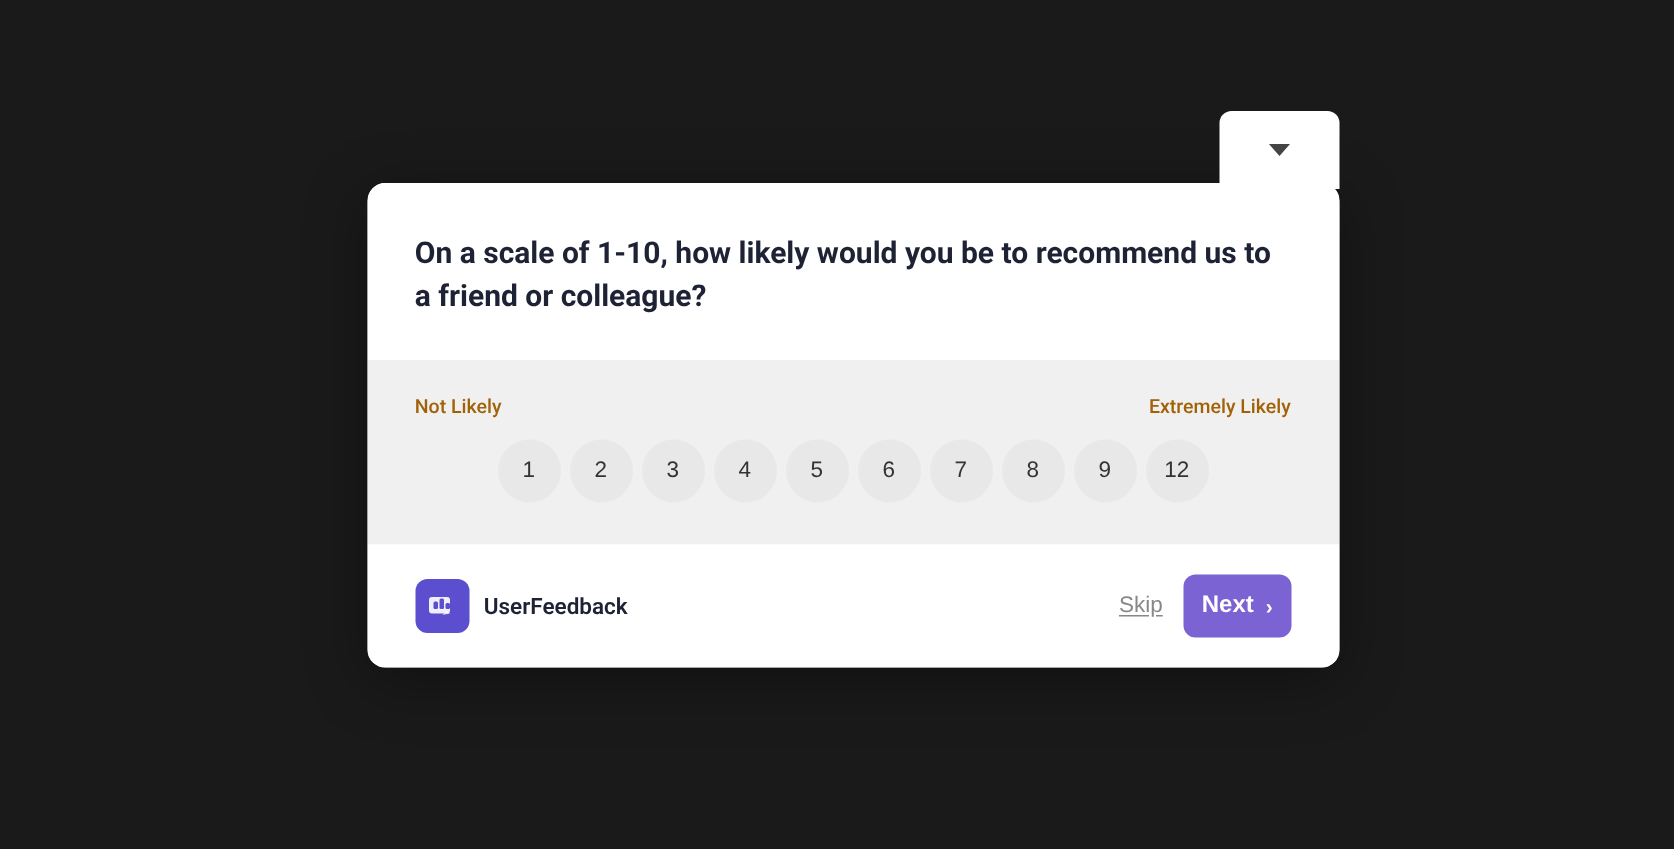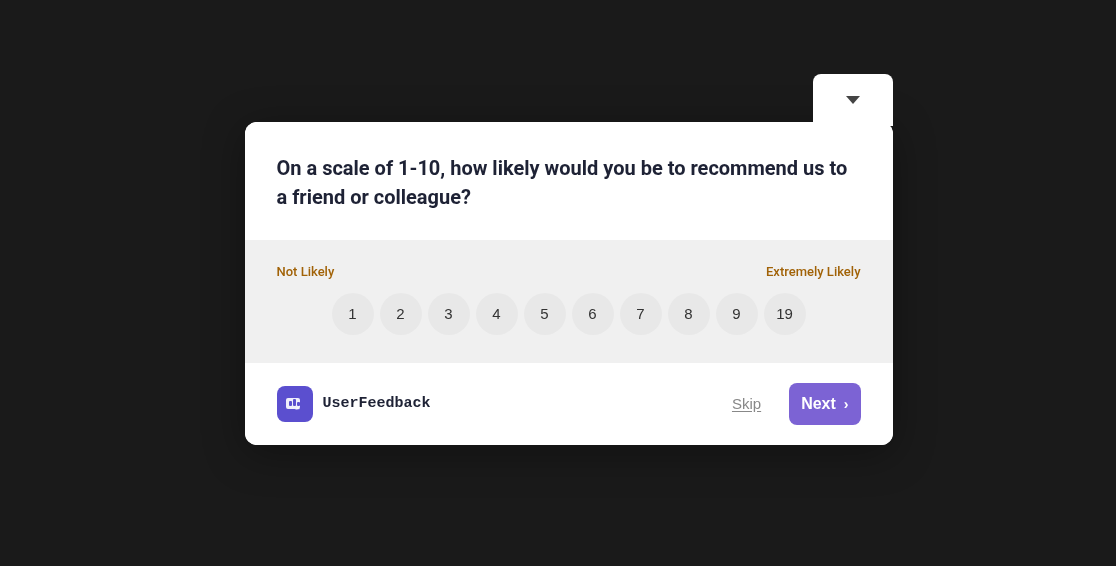--- a/index.html
+++ b/index.html
@@ -126,27 +126,26 @@
 
     .brand-icon svg {
       width: 22px;
       height: 22px;
     }
 
     .brand-name {
       font-size: 15px;
       font-weight: 600;
       color: #1e2235;
-      font-family: Liberation Mono, monospace;
     }
 
     .footer-actions {
       display: flex;
       align-items: center;
-      gap: 28px;
+      gap: 14px;
     }
 
     .skip-btn {
       background: none;
       border: none;
       font-size: 15px;
       color: #888;
       cursor: pointer;
       text-decoration: underline;
       text-underline-offset: 2px;
@@ -195,21 +194,21 @@
 
       <button class="scale-btn">1</button>
           <button class="scale-btn">2</button>
           <button class="scale-btn">3</button>
           <button class="scale-btn">4</button>
           <button class="scale-btn">5</button>
           <button class="scale-btn">6</button>
           <button class="scale-btn">7</button>
           <button class="scale-btn">8</button>
           <button class="scale-btn">9</button>
-          <button class="scale-btn">19</button>
+          <button class="scale-btn">12</button>
         </div>
     </div>
 
     <div class="footer-section">
       <div class="brand">
         <div class="brand-icon">
           <svg viewBox="0 0 22 22" fill="none" xmlns="http://www.w3.org/2000/svg">
             <rect x="2" y="5" width="14" height="11" rx="2" fill="white" opacity="0.9"></rect>
             <rect x="5" y="8" width="3" height="5" rx="1" fill="#5b4fcf"></rect>
             <rect x="9" y="6" width="3" height="7" rx="1" fill="#5b4fcf"></rect>

